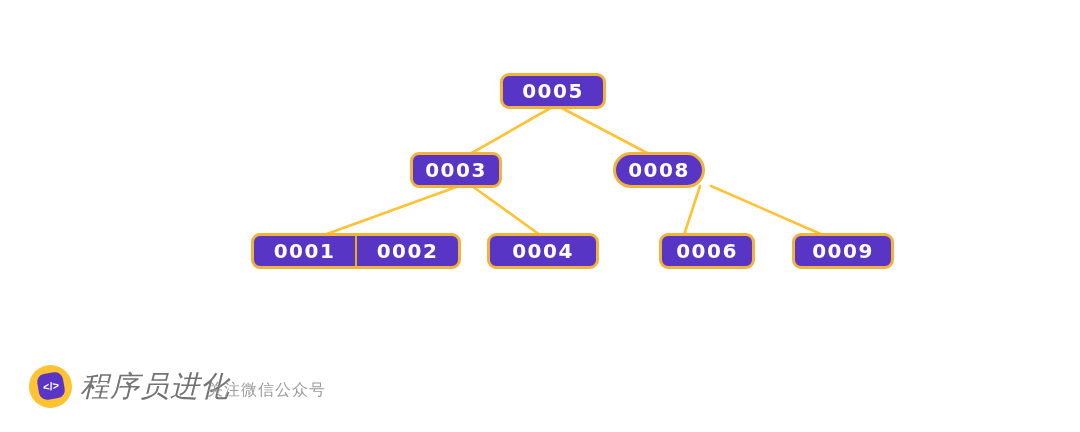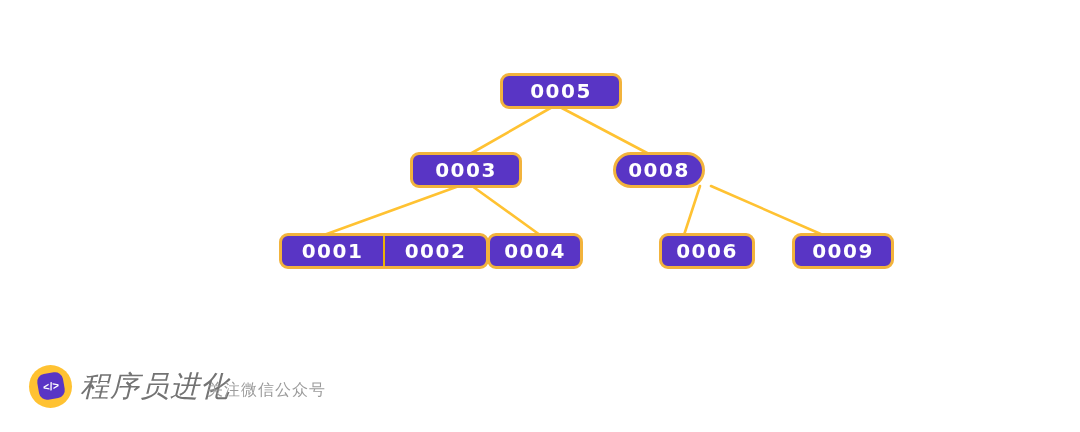--- a/index.html
+++ b/index.html
@@ -125,36 +125,36 @@
 
   <svg class="edges" width="1080" height="432" aria-hidden="true">
     <line x1="554" y1="106" x2="470" y2="154"></line>
     <line x1="558" y1="106" x2="649" y2="154"></line>
     <line x1="459" y1="186" x2="324" y2="235"></line>
     <line x1="472" y1="186" x2="540" y2="235"></line>
     <line x1="700" y1="186" x2="684" y2="235"></line>
     <line x1="711" y1="186" x2="823" y2="235"></line>
   </svg>
 
-  <div class="node" style="left:500px; top:73px; width:122px;">
+  <div class="node" style="left:500px; top:73px; width:106px;">
     <span class="key">0005</span>
   </div>
 
-  <div class="node" style="left:410px; top:152px; width:112px;">
+  <div class="node" style="left:410px; top:152px; width:92px;">
     <span class="key">0003</span>
   </div>
   <div class="node" style="left:613px; top:152px; width:92px;border-radius:18px;">
     <span class="key">0008</span>
   </div>
 
-  <div class="node multi" style="left:251px; top:233px; width:210px;margin-left:28px;">
+  <div class="node multi" style="left:251px; top:233px; width:210px;">
     <span class="key">0001</span>
     <span class="key">0002</span>
   </div>
-  <div class="node" style="left:487px; top:233px; width:96px;">
+  <div class="node" style="left:487px; top:233px; width:112px;">
     <span class="key">0004</span>
   </div>
   <div class="node" style="left:659px; top:233px; width:96px;">
     <span class="key">0006</span>
   </div>
   <div class="node" style="left:792px; top:233px; width:102px;">
     <span class="key">0009</span>
   </div>
 
   <div class="logo-circle">

